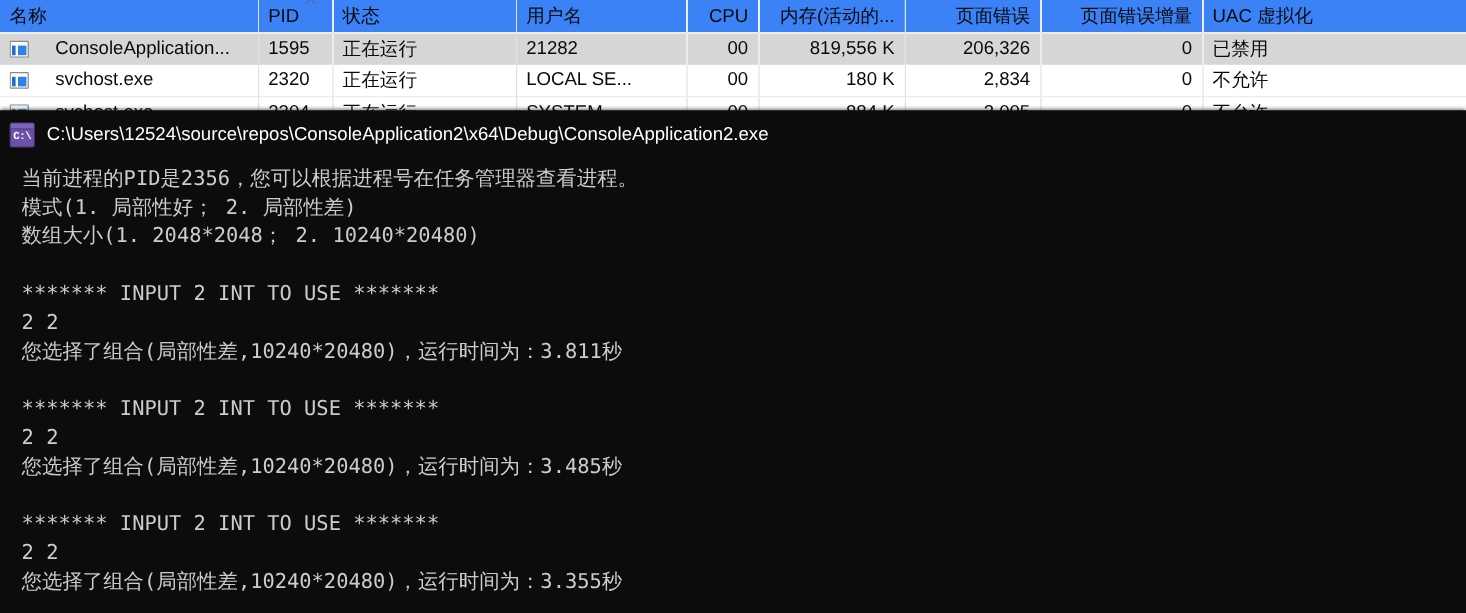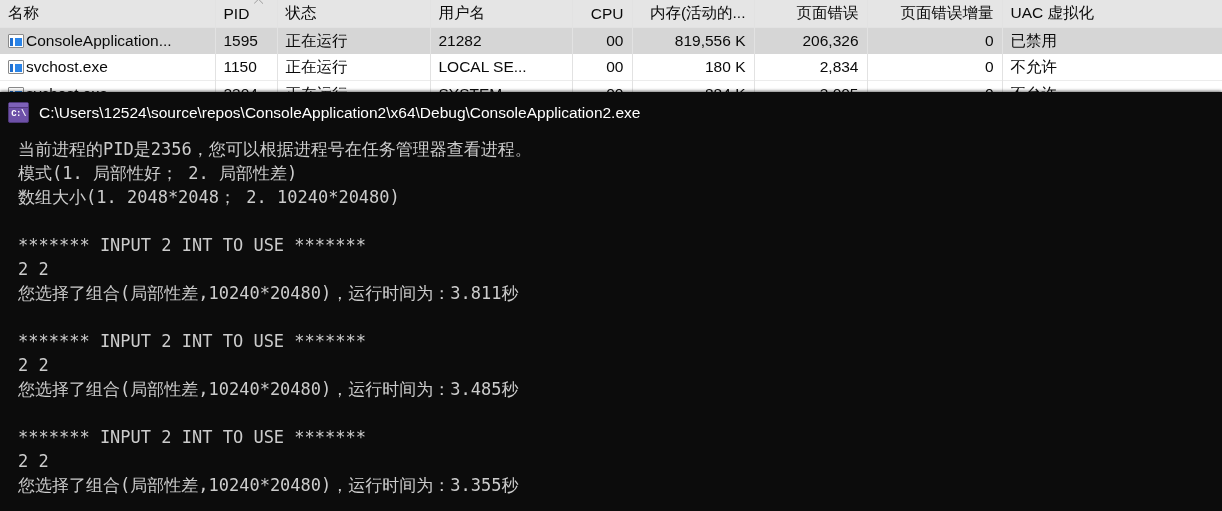--- a/index.html
+++ b/index.html
@@ -35,38 +35,38 @@
     padding: 0 8px;
     height: 26px;
     font-weight: normal;
     overflow: hidden;
     white-space: nowrap;
     text-overflow: ellipsis;
     vertical-align: middle;
     border-right: 1px solid #e2e2e2;
   }
   .tm-table thead th {
-    background: #e5e5e5;
+    background: #3b82f6;
     border-bottom: 1px solid #e2e2e2;
     text-align: left;
     position: relative;
     height: 27px;
   }
   .tm-table thead th.num { text-align: right; }
   .tm-table tbody td.num { text-align: right; }
   .tm-row-sel td { background: #d6d6d6; }
   .tm-row-alt td { background: #ffffff; }
   .tm-row-partial td {
     background: #ffffff;
     border-top: 1px solid #ececec;
   }
   .cell-name {
     display: flex;
     align-items: center;
-    gap: 2px;
+    gap: 22px;
     overflow: hidden;
   }
   .cell-name .label {
     overflow: hidden;
     text-overflow: ellipsis;
     white-space: nowrap;
   }
   
   .app-icon {
     flex: 0 0 auto;
@@ -226,21 +226,21 @@
             <td class="num">0</td>
             <td>已禁用</td>
           </tr>
           <tr class="tm-row-alt">
             <td>
               <span class="cell-name">
                 <span class="app-icon"></span>
                 <span class="label">svchost.exe</span>
               </span>
             </td>
-            <td>1150</td>
+            <td>2320</td>
             <td>正在运行</td>
             <td>LOCAL SE...</td>
             <td class="num">00</td>
             <td class="num">180 K</td>
             <td class="num">2,834</td>
             <td class="num">0</td>
             <td>不允许</td>
           </tr>
           <tr class="tm-row-partial">
             <td>

